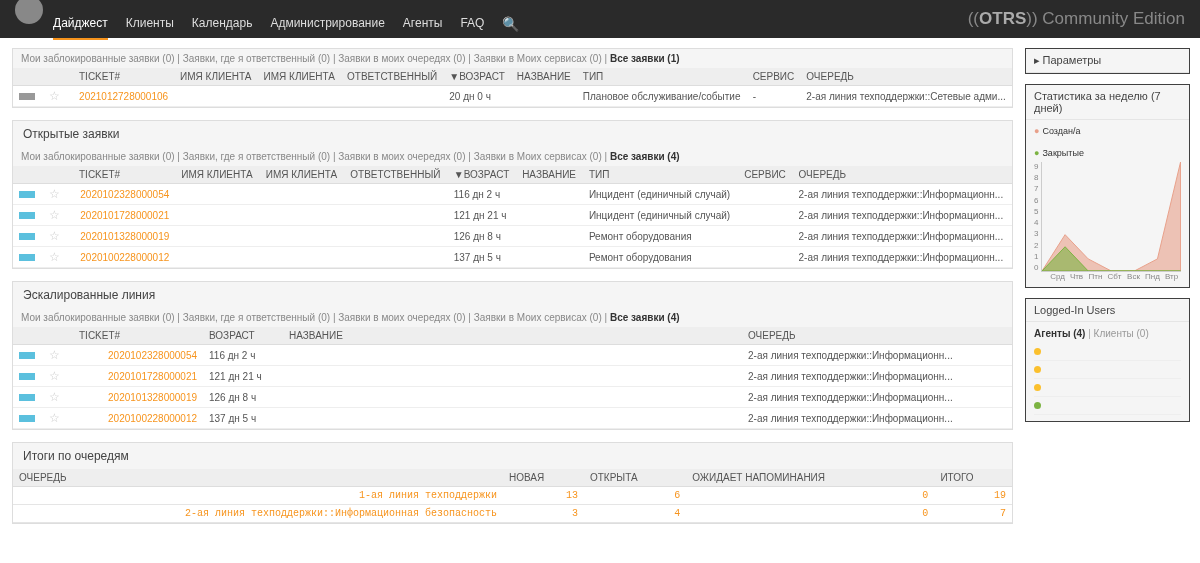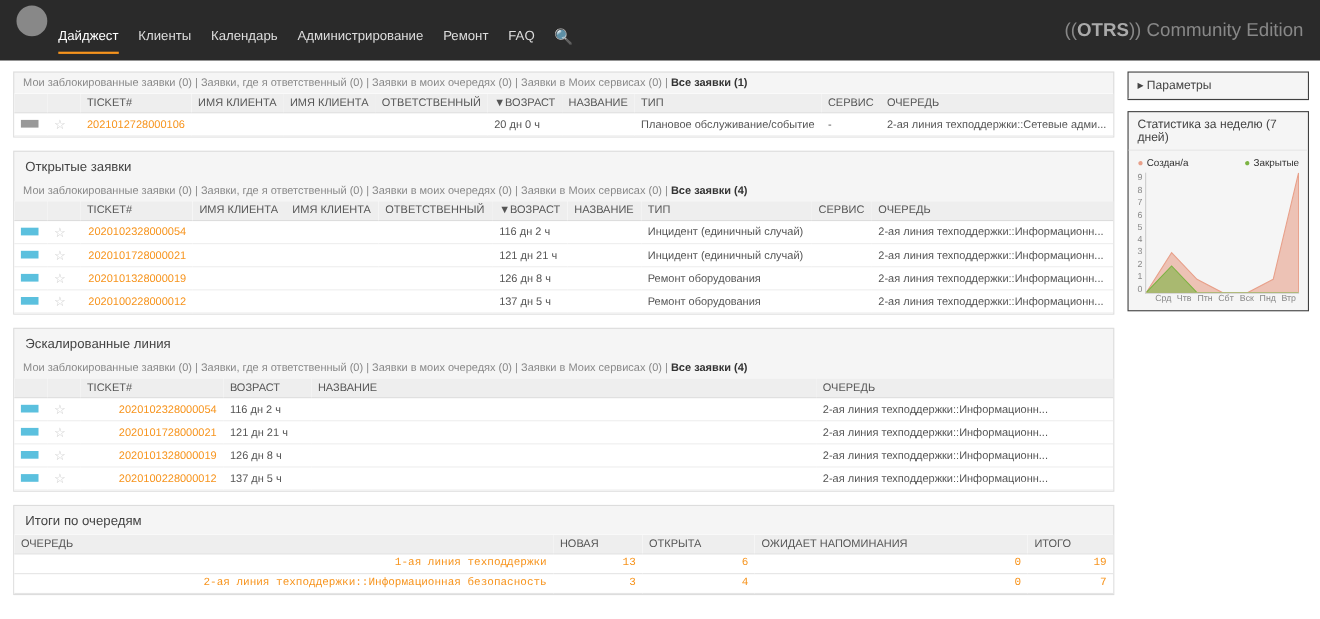--- a/index.html
+++ b/index.html
@@ -1,17 +1,17 @@
 <!DOCTYPE html>
 <html><head>
 <meta charset="utf-8">
 <style>
 * { margin:0; padding:0; box-sizing:border-box; }
 body { font-family:Arial,sans-serif; font-size:11px; background:#fff; color:#333; width:1200px; }
-.top { background:#2a2a2a; height:55px; display:flex; align-items:center; padding:0 15px; }
+.top { background:#2a2a2a; height:38px; display:flex; align-items:center; padding:0 15px; }
 .avatar { width:28px; height:28px; border-radius:50%; background:#888; margin-top:-18px; }
 .brand { margin-left:auto; color:#888; font-size:17px; }
 .brand b { color:#aaa; font-weight:bold; }
 .nav { display:flex; gap:18px; margin-left:10px; margin-top:18px; }
 .nav a { color:#ddd; text-decoration:none; font-size:12px; padding-bottom:8px; }
 .nav a.active { color:#fff; border-bottom:2px solid #f7941d; }
 .search-icon { color:#ddd; font-size:14px; cursor:pointer; }
 .layout { display:flex; }
 .main { flex:1; padding:10px 12px; }
 .side { width:175px; padding:10px 10px 10px 0; }
@@ -25,21 +25,21 @@
 td { padding:3px 6px; border-bottom:1px solid #eee; color:#555; }
 td.lk { color:#f7941d;text-align:right; }
 .flag { display:inline-block; width:16px; height:7px; background:#5bc0de; }
 .flag.g { background:#999; }
 .star { color:#ccc; font-size:12px; }
 .qrow td { border-bottom:1px solid #e5e5e5;font-family:Liberation Mono, monospace; }
 .qrow td.lk { color:#f7941d; }
 .sbox { background:#f5f5f5; border:1px solid #404040; margin-bottom:10px; }
 .sbox .hd { padding:5px 8px; font-size:11px; color:#444; border-bottom:1px solid #e5e5e5; }
 .sbox .bd { padding:6px 8px; font-size:10px; }
-.legend { display:flex; gap:12px; justify-content:space-between; font-size:9px; margin-bottom:4px; }
+.legend { display:flex; gap:12px; justify-content:flex-start; font-size:9px; margin-bottom:4px;flex-direction:column; }
 .legend span::before { content:"●"; margin-right:3px; }
 .lc::before{color:#e8a08a;} .lz::before{color:#7cb342;}
 .chart { position:relative; height:110px; display:flex; }
 .yax { display:flex; flex-direction:column; justify-content:space-between; font-size:8px; color:#888; padding-right:3px; text-align:right; }
 .plot { flex:1; position:relative; border-left:1px solid #ccc; border-bottom:1px solid #ccc; }
 .xax { display:flex; font-size:8px; color:#888; padding-left:14px; }
 .xax div { flex:1; text-align:center; }
 .dot { width:7px; height:7px; border-radius:50%; display:inline-block; margin-right:6px; }
 .urow { padding:3px 0; border-bottom:1px solid #eee; }
 svg { display:block; }
@@ -48,21 +48,21 @@
 </head>
 <body>
 
 <div class="top">
   <div class="avatar"></div>
   <div class="nav">
     <a class="active">Дайджест</a>
     <a>Клиенты</a>
     <a>Календарь</a>
     <a>Администрирование</a>
-    <a>Ремонт</a>
+    <a>Агенты</a>
     <a>FAQ</a>
     <span class="search-icon">🔍</span>
   </div>
   <div class="brand">
     <span>((</span><b>OTRS</b><span>))</span> <span>Community Edition</span>
   </div>
 </div>
 
 <div class="layout">
 <div class="main">
@@ -296,14 +296,26 @@
             <div>Срд</div>
             <div>Чтв</div>
             <div>Птн</div>
             <div>Сбт</div>
             <div>Вск</div>
             <div>Пнд</div>
             <div>Втр</div>
           </div>
     </div>
   </div>
+  <div class="sbox">
+    <div class="hd">Logged-In Users</div>
+    <div class="bd">
+      <div style="margin-bottom:4px"><b>Агенты (4)</b> <span style="color:#aaa">|</span> <span style="color:#999">Клиенты (0)</span></div>
+      <div id="users">
+            <div class="urow"><span class="dot" style="background:#fbc02d"></span></div>
+            <div class="urow"><span class="dot" style="background:#fbc02d"></span></div>
+            <div class="urow"><span class="dot" style="background:#fbc02d"></span></div>
+            <div class="urow"><span class="dot" style="background:#7cb342"></span></div>
+          </div>
+    </div>
+  </div>
 </div>
 </div>
 
 </body></html>

